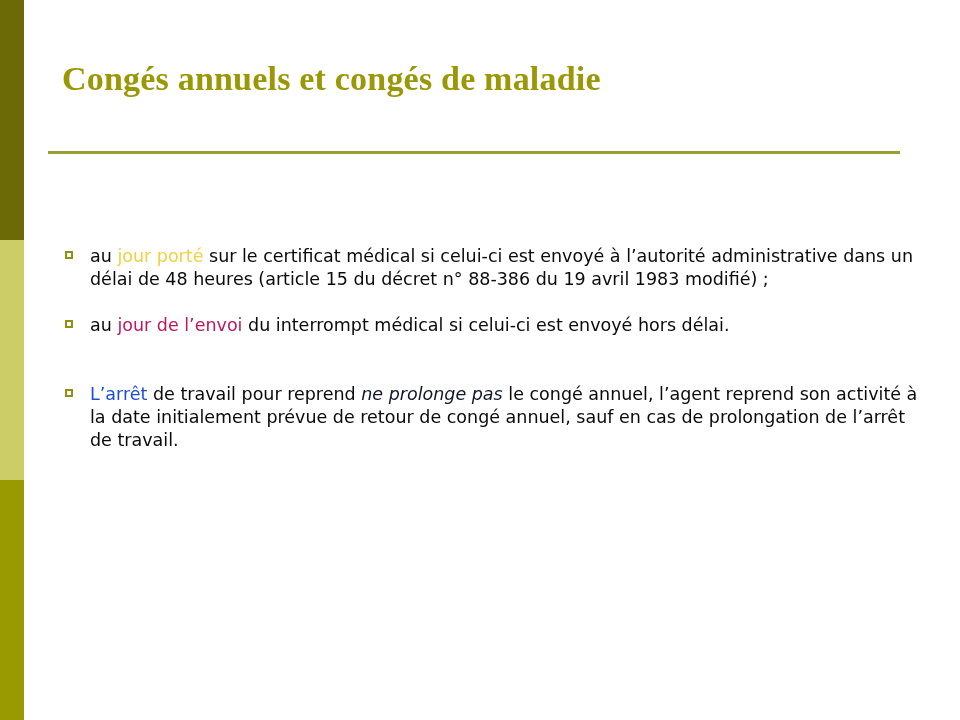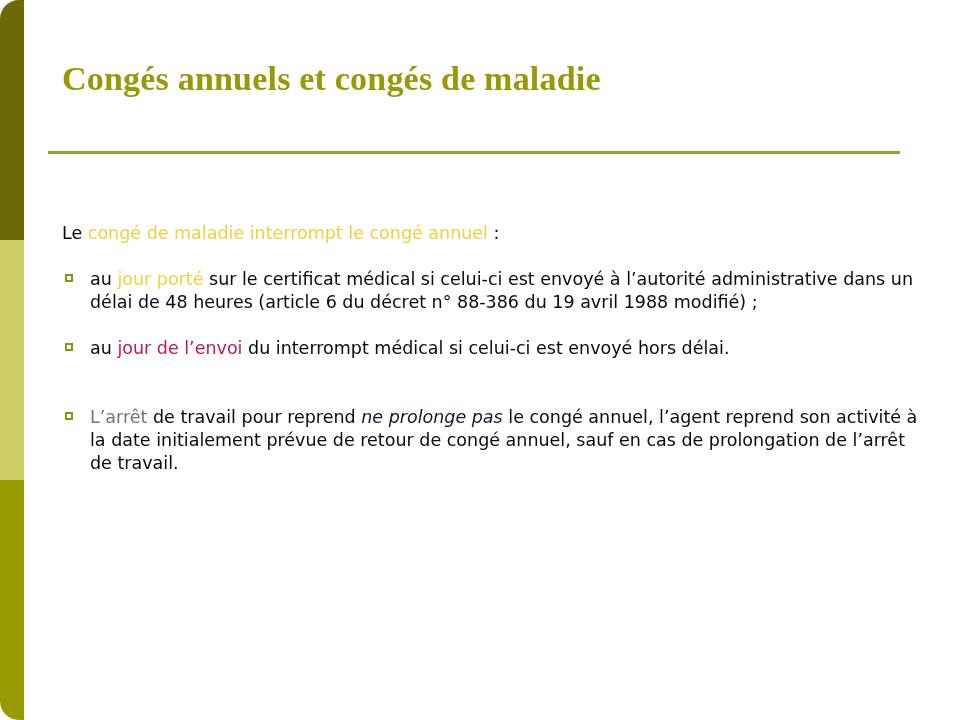--- a/index.html
+++ b/index.html
@@ -10,21 +10,20 @@
   }
   body {
     font-family: "DejaVu Sans", sans-serif;
   }
   .slide {
     position: relative;
     width: 960px;
     height: 720px;
     background: #ffffff;
     overflow: hidden;
-    border-radius: 19px;
   }
 
   
   .sidebar {
     position: absolute;
     left: 0;
     top: 0;
     width: 24px;
     height: 720px;
   }
@@ -128,42 +127,39 @@
     <div class="sidebar-seg seg-bottom" style="background: rgb(153, 154, 1);"></div>
   </div>
   <div class="sidebar-gutter"></div>
 
   <div class="title" style="color: rgb(154, 152, 6);">Congés annuels et congés de maladie</div>
 
   <div class="divider" style="background: rgb(154, 156, 52);"></div>
 
   <div class="body" style="color: rgb(10, 10, 10);">
 
-    <div class="para plain">
-      <span>Le </span><span class="hl" style="color: rgb(240, 209, 63);">congé de maladie interrompt le congé annuel</span><span> :</span>
-    </div>
 
     <div class="spacer-lg"></div>
 
     <div class="para bullet">
       <span class="bullet-marker" style="border-color: rgb(143, 143, 20);"></span>
-      <span>au </span><span class="hl" style="color: rgb(240, 209, 63); text-align: center;">jour porté</span><span> sur le certificat médical si celui-ci est envoyé à l’autorité administrative dans un délai de 48 heures (article 6 du décret n° 88-386 du 19 avril 1988 modifié) ;</span>
+      <span>au </span><span class="hl" style="color: rgb(240, 209, 63); text-align: center;">jour porté</span><span> sur le certificat médical si celui-ci est envoyé à l’autorité administrative dans un délai de 48 heures (article 15 du décret n° 88-386 du 19 avril 1983 modifié) ;</span>
     </div>
 
     <div class="spacer-lg"></div>
 
     <div class="para bullet">
       <span class="bullet-marker" style="border-color: rgb(143, 143, 20);"></span>
       <span>au </span><span class="hl" style="color: #be185d;">jour de l’envoi</span><span> du interrompt médical si celui-ci est envoyé hors délai.</span>
     </div>
 
     <div class="spacer-lg"></div>
 
 
     <div class="spacer-lg"></div>
 
     <div class="para bullet">
       <span class="bullet-marker" style="border-color: rgb(143, 143, 20);"></span>
-      <span class="hl" style="color: #737373;">L’arrêt</span><span> de travail pour reprend </span><span class="hl" style="color: #0f172a; font-style: italic;">ne prolonge pas</span><span> le congé annuel, l’agent reprend son activité à la date initialement prévue de retour de congé annuel, sauf en cas de prolongation de l’arrêt de travail.</span>
+      <span class="hl" style="color: #1d4ed8;">L’arrêt</span><span> de travail pour reprend </span><span class="hl" style="color: #0f172a; font-style: italic;">ne prolonge pas</span><span> le congé annuel, l’agent reprend son activité à la date initialement prévue de retour de congé annuel, sauf en cas de prolongation de l’arrêt de travail.</span>
     </div>
 
   </div>
 </div>
 
 </body></html>

